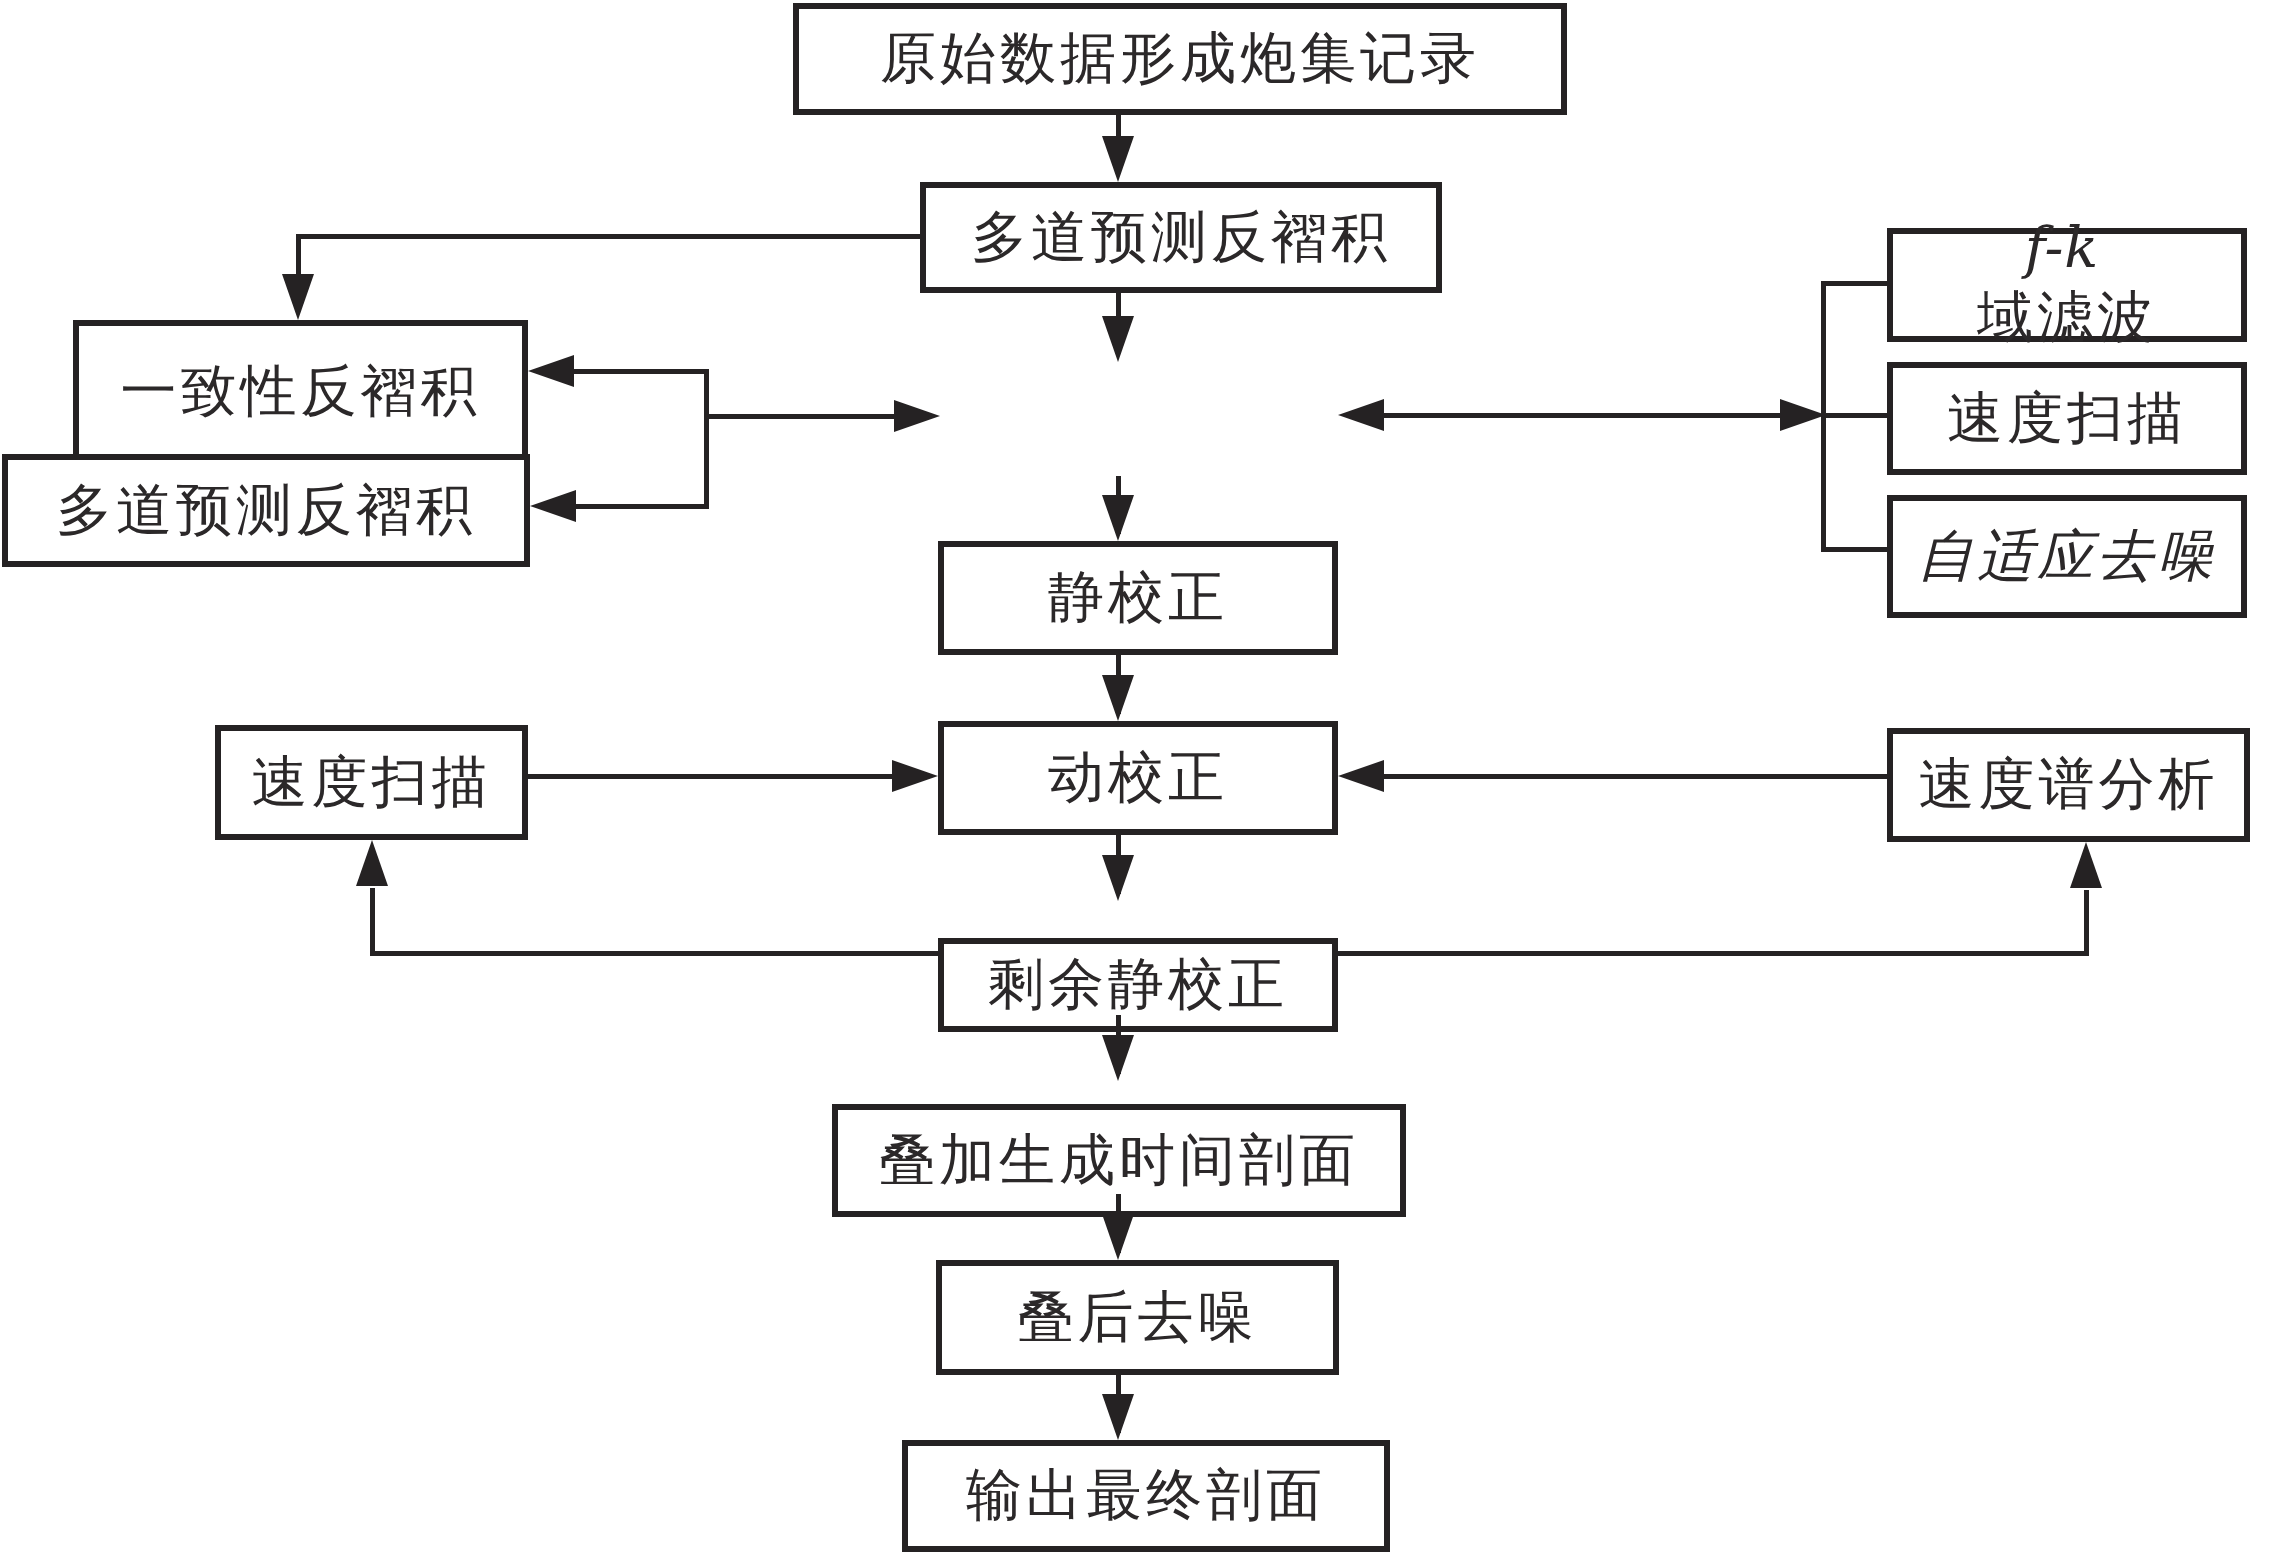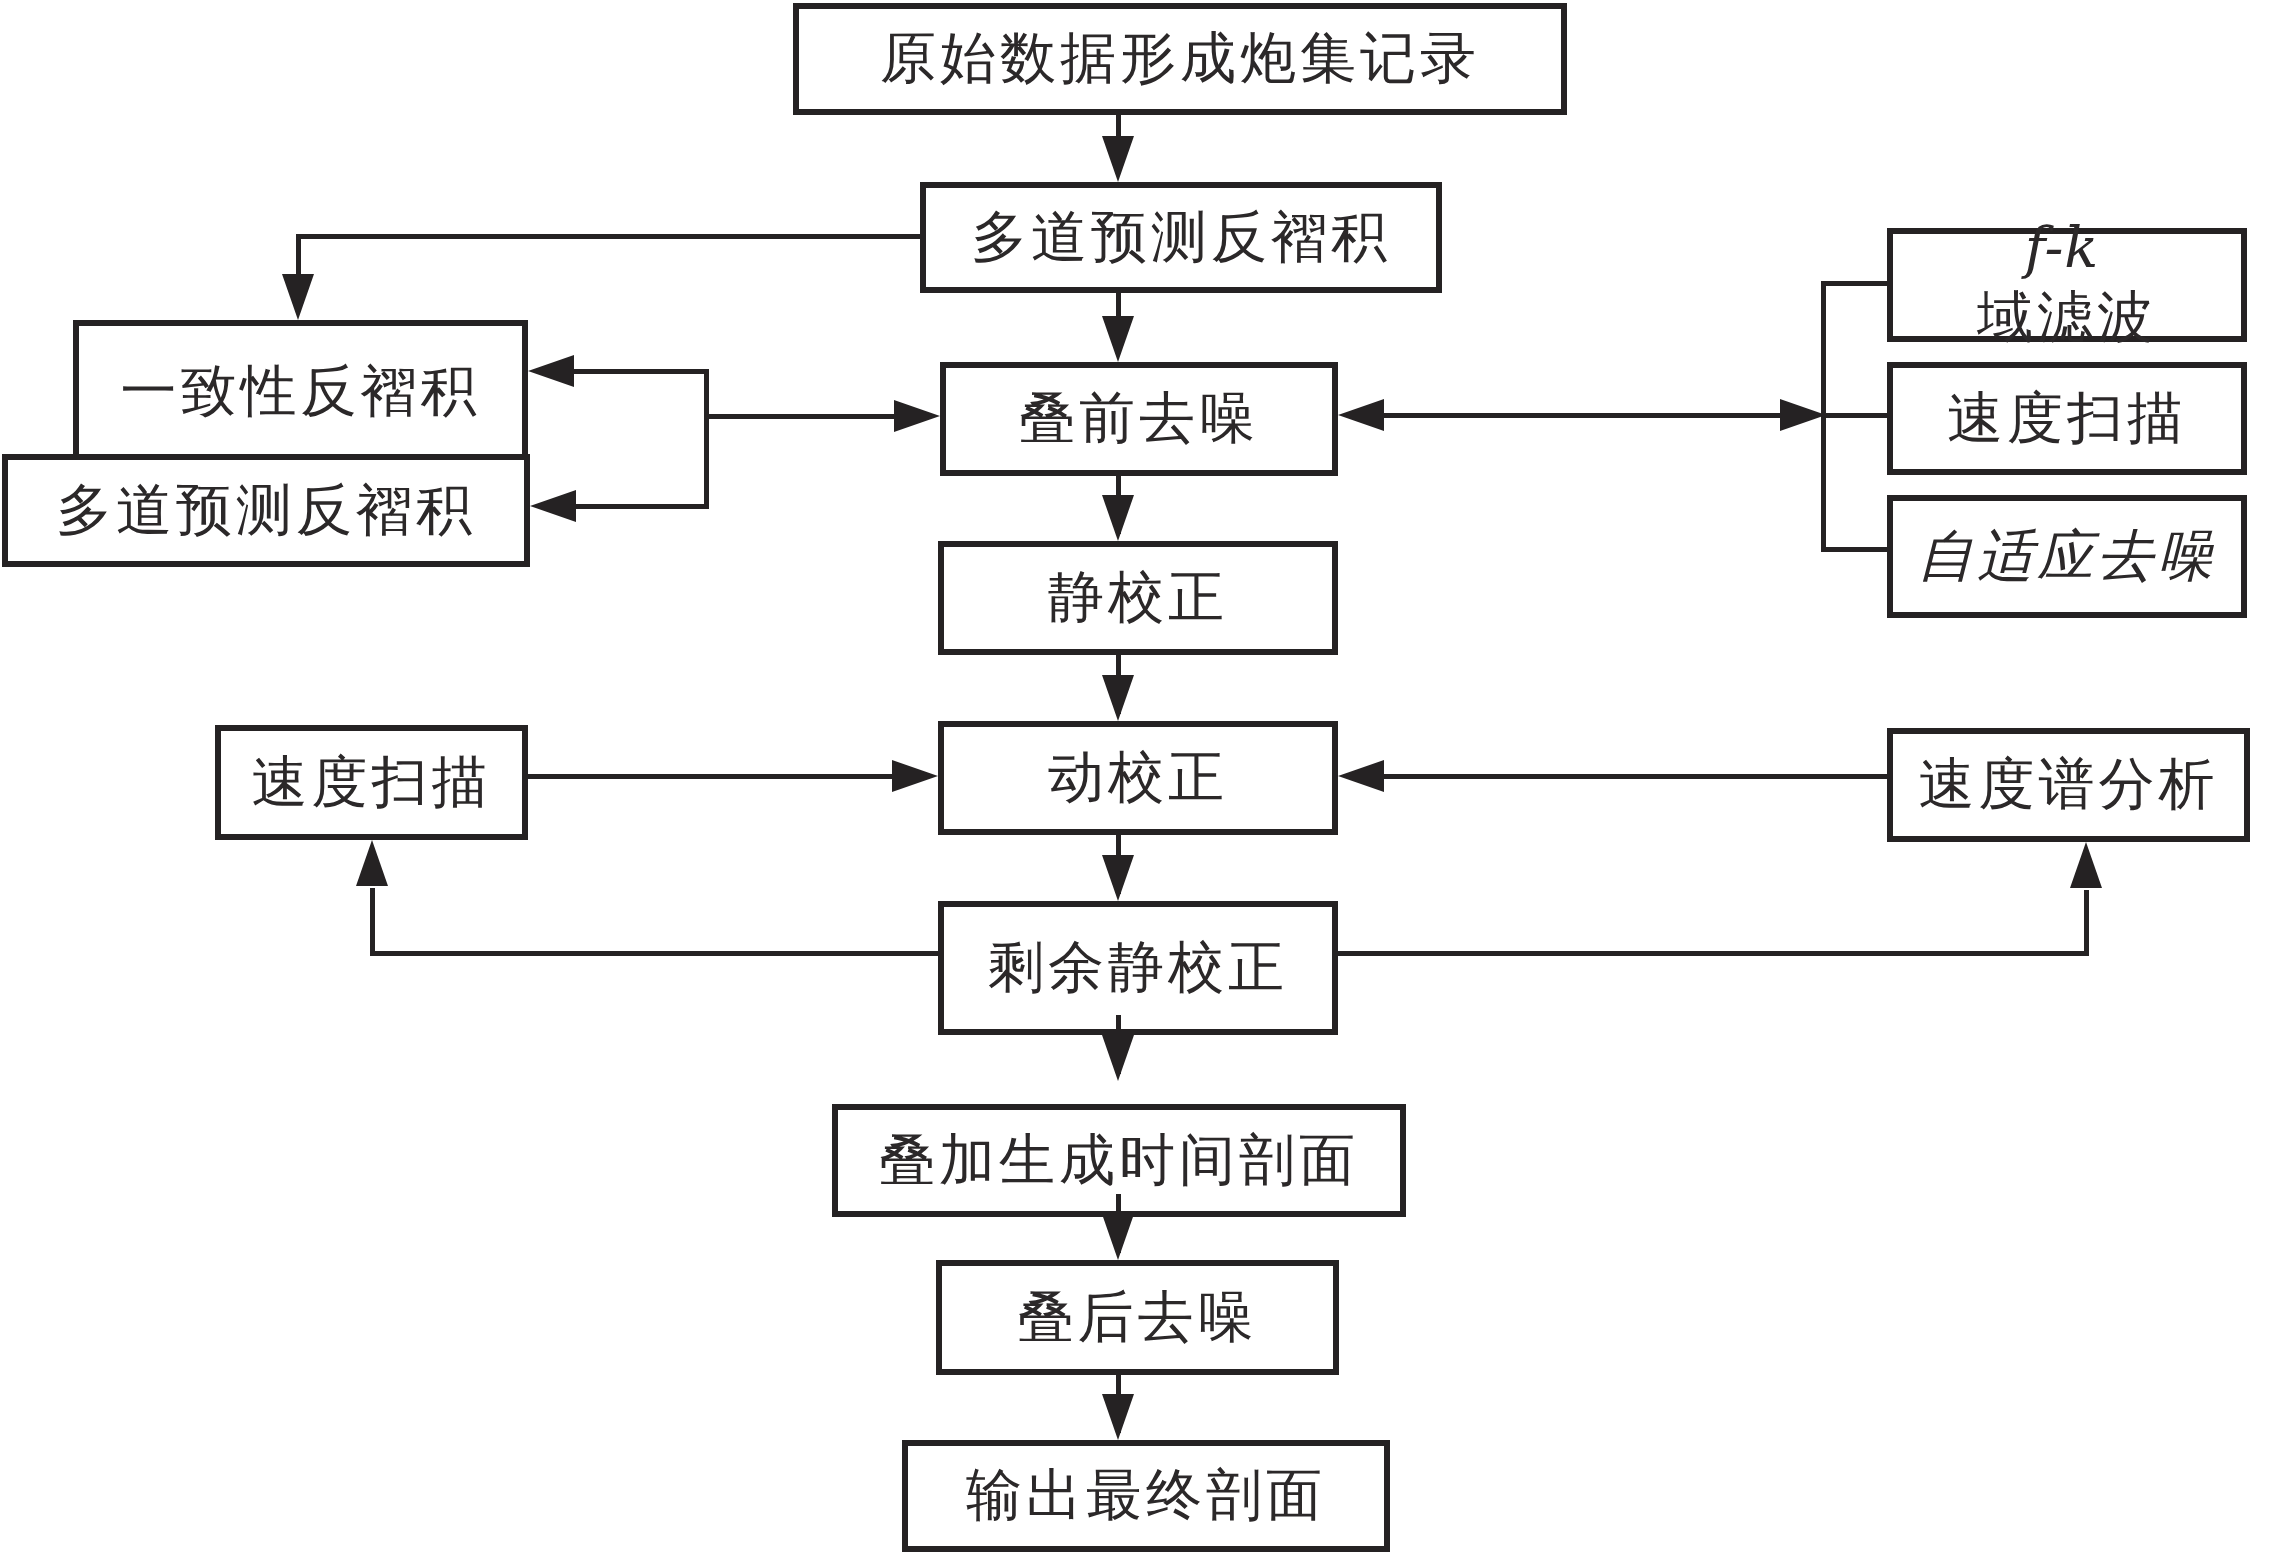--- a/index.html
+++ b/index.html
@@ -34,23 +34,20 @@
   </div>
 
   <div class="box" style="left:73px;top:320px;width:455px;height:144px;">
     <span class="lbl">一致性反褶积</span>
   </div>
 
   <div class="box" style="left:2px;top:454px;width:528px;height:113px;">
     <span class="lbl">多道预测反褶积</span>
   </div>
 
-  <div class="box" style="left:940px;top:362px;width:398px;height:114px;">
-    <span class="lbl">叠前去噪</span>
-  </div>
 
   <div class="box" style="left:1887px;top:228px;width:360px;height:114px;flex-direction:column;">
     <span class="lbl ital">f-k</span>
     <span class="lbl">域滤波</span>
   </div>
 
   <div class="box" style="left:1887px;top:362px;width:360px;height:113px;">
     <span class="lbl">速度扫描</span>
   </div>
 
@@ -67,21 +64,21 @@
   </div>
 
   <div class="box" style="left:215px;top:725px;width:313px;height:115px;">
     <span class="lbl">速度扫描</span>
   </div>
 
   <div class="box" style="left:1887px;top:728px;width:363px;height:114px;">
     <span class="lbl">速度谱分析</span>
   </div>
 
-  <div class="box" style="left:938px;top:901px;width:400px;height:134px;">
+  <div class="box" style="left:938px;top:938px;width:400px;height:94px;">
     <span class="lbl">剩余静校正</span>
   </div>
 
   <div class="box" style="left:832px;top:1104px;width:574px;height:113px;">
     <span class="lbl">叠加生成时间剖面</span>
   </div>
 
   <div class="box" style="left:936px;top:1260px;width:403px;height:115px;">
     <span class="lbl">叠后去噪</span>
   </div>

